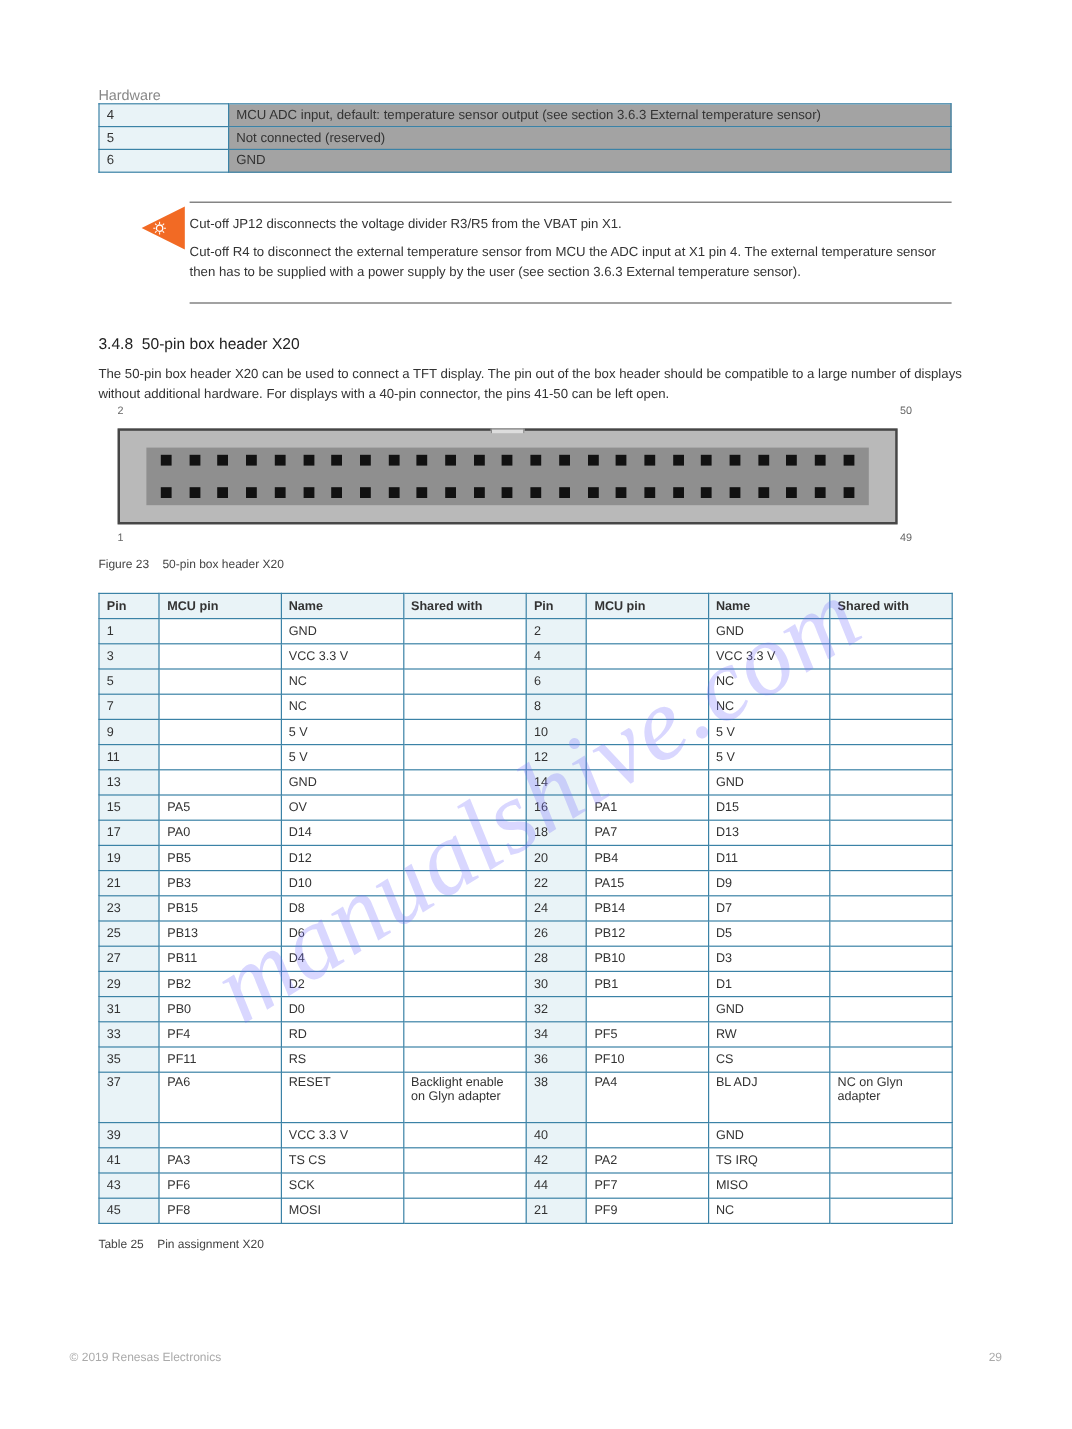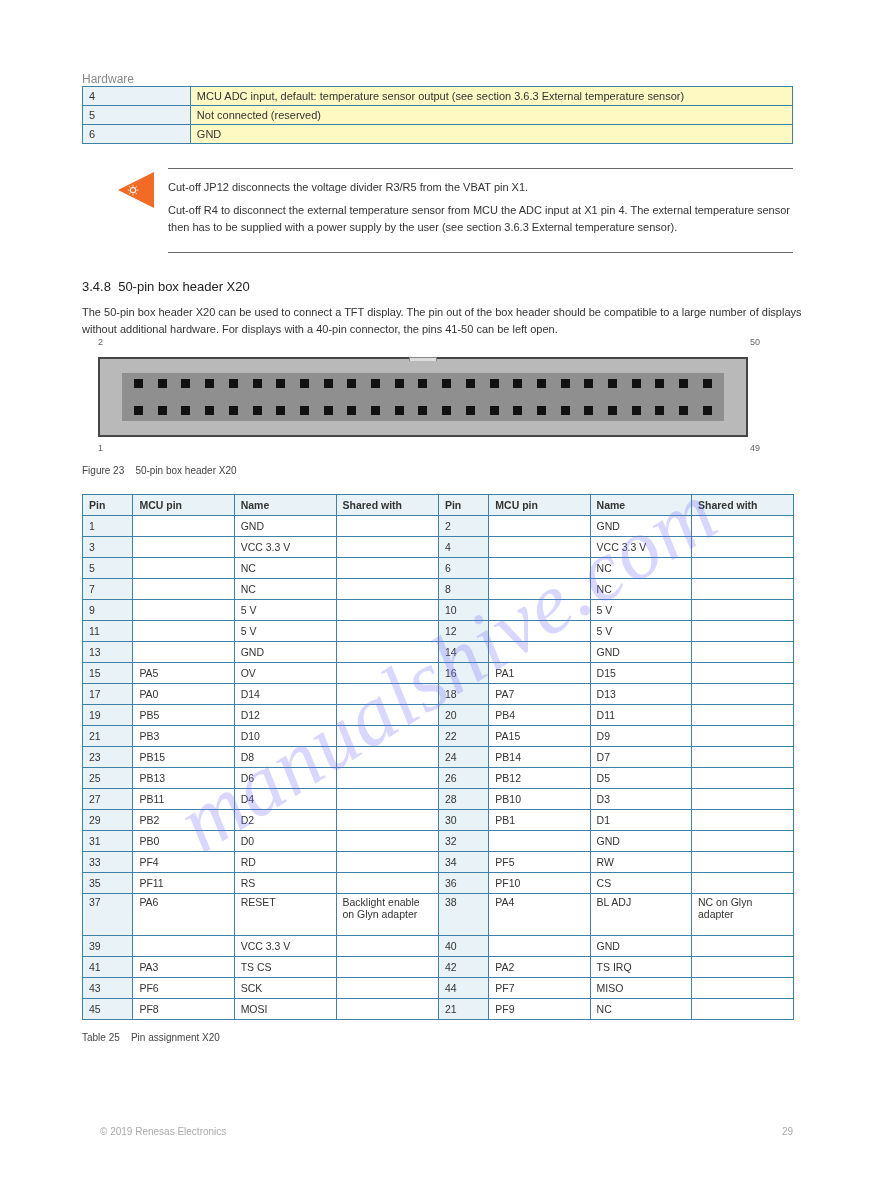--- a/index.html
+++ b/index.html
@@ -1,23 +1,23 @@
 <!DOCTYPE html>
 <html><head>
   <meta charset="utf-8">
   <style>
     @page { size: 893px 1191px; margin: 0; }
     *{box-sizing:border-box;margin:0;padding:0}
     body{width:893px;height:1191px;background:#fff;font-family:Arial,Helvetica,sans-serif;color:#333;position:relative;padding:72px 82px 0}
     .page-header{font-size:12px;color:#888;}
     .tbl-small{width:711px;border-collapse:collapse;margin-bottom:24px}
-    .tbl-small td{border:1px solid #3b82a6;height:19px;font-size:11px;padding:2px 6px;background:#fef9c3}
+    .tbl-small td{border:1px solid #3b82a6;height:19px;font-size:11px;padding:2px 6px;background:#a3a3a3}
     .tbl-small td.hcol{background:#e9f3f7;width:108px}
     .tbl-small td.v{width:603px}
-    .hint-row{display:flex;gap:14px;margin-bottom:16px;width:711px}
+    .hint-row{display:flex;gap:4px;margin-bottom:16px;width:711px}
     .hint-icon{width:36px;height:36px;flex:0 0 36px;position:relative;margin-top:4px;margin-left:36px}
     .tri{width:0;height:0;border-left:18px solid transparent;border-right:18px solid transparent;border-bottom:36px solid #f26a24;transform:rotate(-90deg)}
     .bulb{position:absolute;left:8px;top:12px;color:#fff;font-size:13px}
     .hint-body{flex:1;border-top:1px solid #666;border-bottom:1px solid #666;padding:10px 0;font-size:11px;line-height:1.55;columns:1}
     .hint-body p{margin-bottom:6px}
     .h3{font-size:13px;margin:26px 0 10px 0;color:#222}
     .body-text{font-size:11px;line-height:1.5;}
     .conn-fig{width:650px;height:80px;margin:10px 0 6px 16px;background:#b9b9b9;border:2px solid #464646;position:relative}
     .conn-inner{position:absolute;left:22px;right:22px;top:14px;bottom:14px;background:#8f8f8f;display:flex;flex-direction:column;justify-content:space-between;padding:6px 12px}
     .pin-row{display:flex;justify-content:space-between}
@@ -33,21 +33,21 @@
     .tbl-big th.mcu,.tbl-big td.mcu{width:106px}
     .tbl-big th.nm,.tbl-big td.nm{width:106px}
     .tbl-big th.sh,.tbl-big td.sh{width:106px}
     .tbl-big th.pc2,.tbl-big td.pc2{background:#e9f3f7;width:52px}
     .tbl-big th.mcu2,.tbl-big td.mcu2{width:106px}
     .tbl-big th.nm2,.tbl-big td.nm2{width:106px}
     .tbl-big th.sh2,.tbl-big td.sh2{width:106px}
     .tbl-big tr.tall td{height:42px;vertical-align:top}
     .tbl-cap{font-size:10px;color:#444;margin-top:12px}
     .wm{position:absolute;left:50%;top:56%;transform:translate(-50%,-50%) rotate(-32deg);font-size:86px;color:rgba(120,110,255,0.28);font-style:italic;font-family:Georgia,serif;white-space:nowrap;pointer-events:none;user-select:none;z-index:50;letter-spacing:1px;font-weight:400}
-    .footer{position:absolute;bottom:54px;left:0;right:0;display:flex;justify-content:space-between;padding:0 100px;font-size:10px;color:#aaa}
+    .footer{position:absolute;bottom:54px;left:0;right:0;display:flex;justify-content:space-between;padding:0 58px;font-size:10px;color:#aaa}
   </style>
 </head>
 <body>
 
 <div class="page-header">Hardware</div>
 
 <table class="tbl-small">
   <tbody id="small-rows">
       <tr>
         <td class="hcol">4</td>

